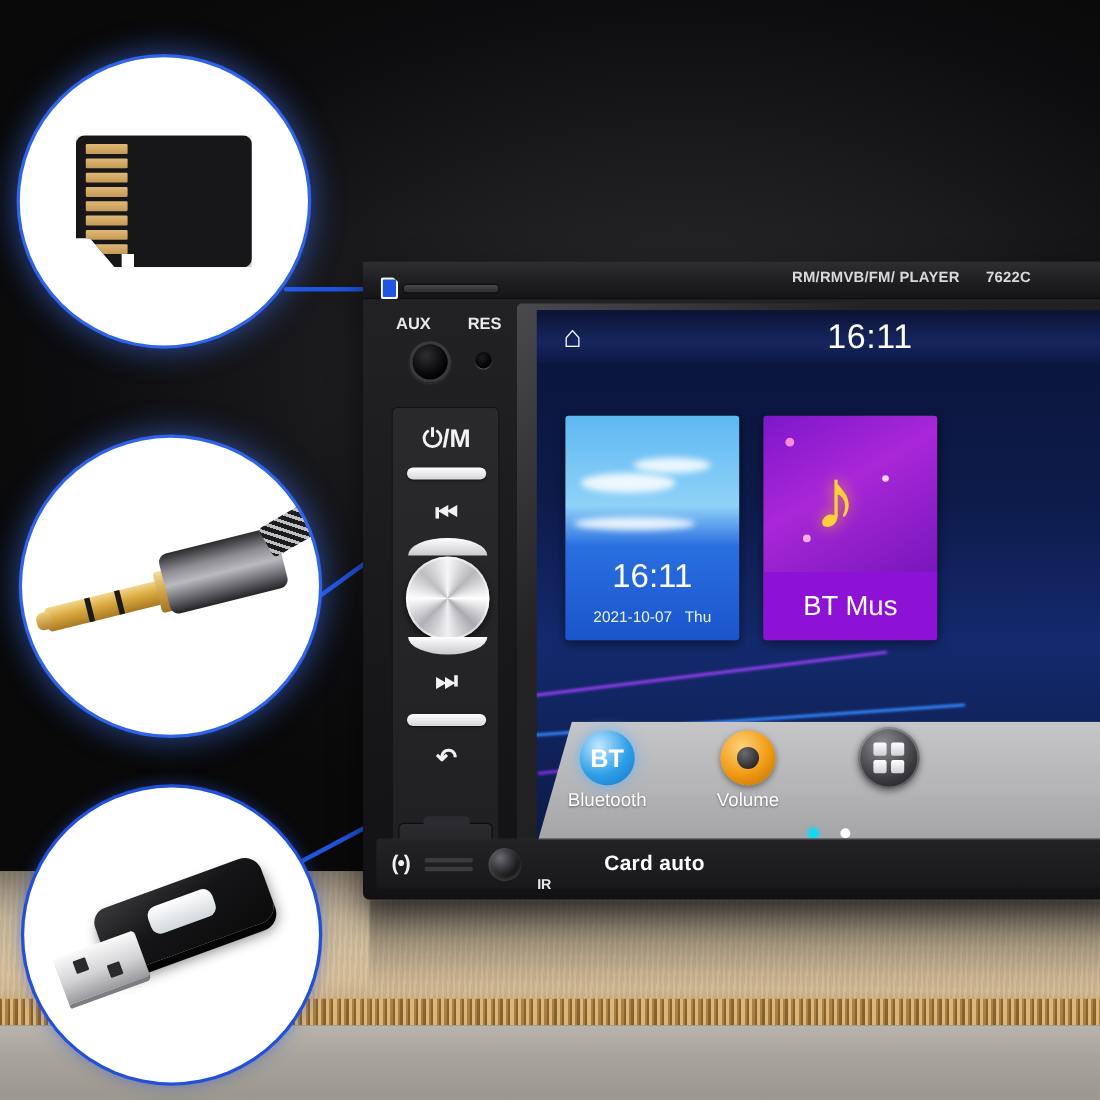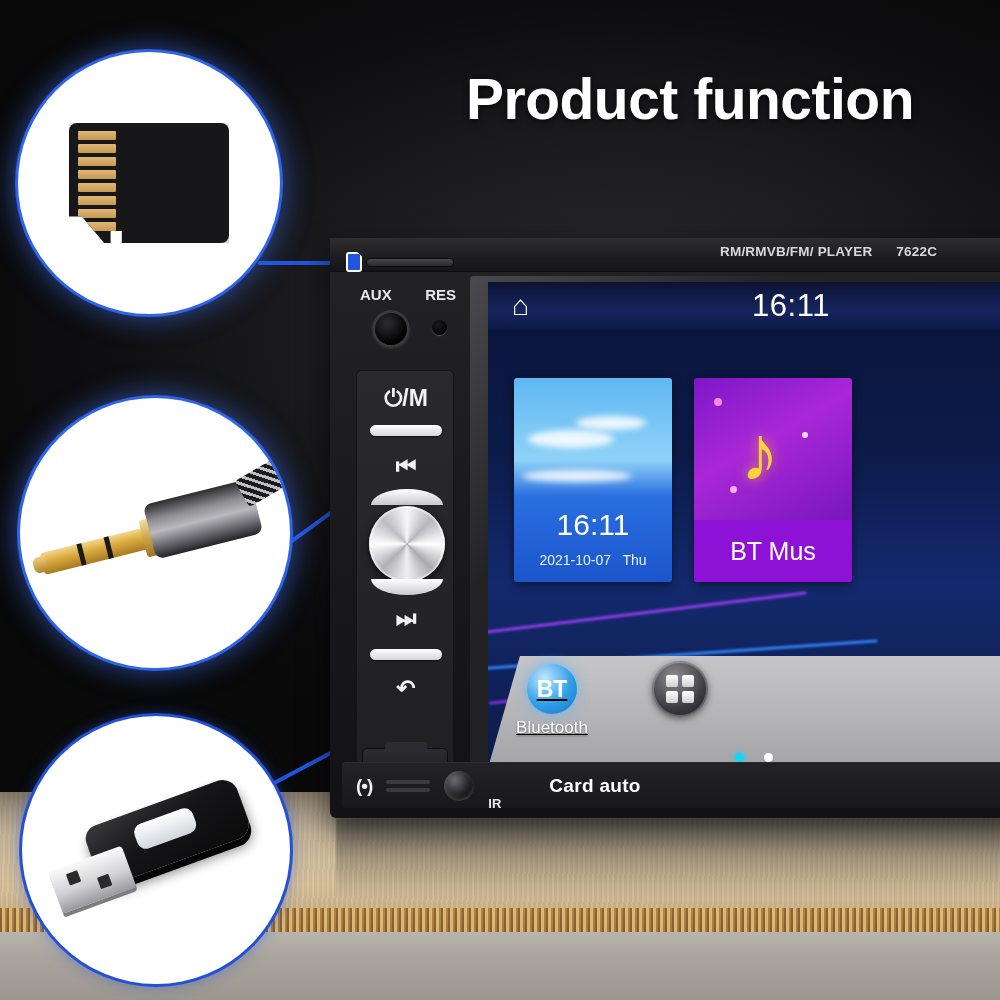--- a/index.html
+++ b/index.html
@@ -285,21 +285,21 @@
   .bt-lbl { background:#8e12d6; }
 
   
   .dock {
     position:absolute; left:0; bottom:0; width:532px; height:112px;
     background:linear-gradient(180deg,#c6c6c8 0%, #b4b4b6 55%, #a3a3a6 100%);
     clip-path: polygon(6% 0, 100% 0, 100% 100%, 0 100%);
   }
   .dock-items { position:absolute; left:0; bottom:0; width:532px; height:112px;
     display:flex; align-items:flex-start; padding-top:4px; }
-  .dock-item { width:128px; text-align:center; position:relative;text-decoration:underline; }
+  .dock-item { width:128px; text-align:center; position:relative; }
   .dock-icon { height:58px; display:flex; align-items:center; justify-content:center; }
   .dock-label { color:#ffffff; font-size:17px; text-shadow:0 1px 2px rgba(0,0,0,0.45); }
 
   .bt-ball { width:50px; height:50px; border-radius:50%;
     background:radial-gradient(circle at 35% 28%, #bfe6ff, #2f9fe8 55%, #1473c4 100%);
     color:#ffffff; font-size:23px; font-weight:bold;
     display:flex; align-items:center; justify-content:center;
     box-shadow:0 0 14px rgba(90,180,255,0.8); }
   .spk {
     width:50px; height:50px; border-radius:50%;
@@ -332,21 +332,20 @@
 <body>
 
 <div id="stage">
 
   <div class="bg-dark"></div>
   <div class="desk"></div>
   <div class="desk-reflect"></div>
   <div class="desk-edge"></div>
   <div class="floor"></div>
 
-  <div class="title">Product function</div>
 
   <div class="line" style="left:258px; top:261px; width:110px;"></div>
   <div class="line" style="left:208px; top:600px; width:180px; transform:rotate(-36deg);"></div>
   <div class="line" style="left:246px; top:796px; width:130px; transform:rotate(-28deg);"></div>
   <div class="dot" style="left:356px; top:318px;"></div>
   <div class="dot" style="left:340px; top:740px;"></div>
 
   <div class="callout c-tf">
     <div class="tfcard">
       <div class="tf-pins">
@@ -473,20 +472,28 @@
 
           <div class="dock-item">
             <div class="dock-icon">
               <div class="bt-ball">
                 <span>BT</span>
               </div>
             </div>
             <div class="dock-label">Bluetooth</div>
           </div>
 
+          <div class="dock-item">
+            <div class="dock-icon">
+              <div class="spk">
+                  <div class="spk-core"></div>
+                </div>
+            </div>
+            <div class="dock-label">Volume</div>
+          </div>
 
           <div class="dock-item">
             <div class="dock-icon">
               <div class="apps-btn">
                 <div class="apps-sq"></div>
                   <div class="apps-sq"></div>
                 <div class="apps-sq"></div>
                   <div class="apps-sq"></div>
               </div>
             </div>

